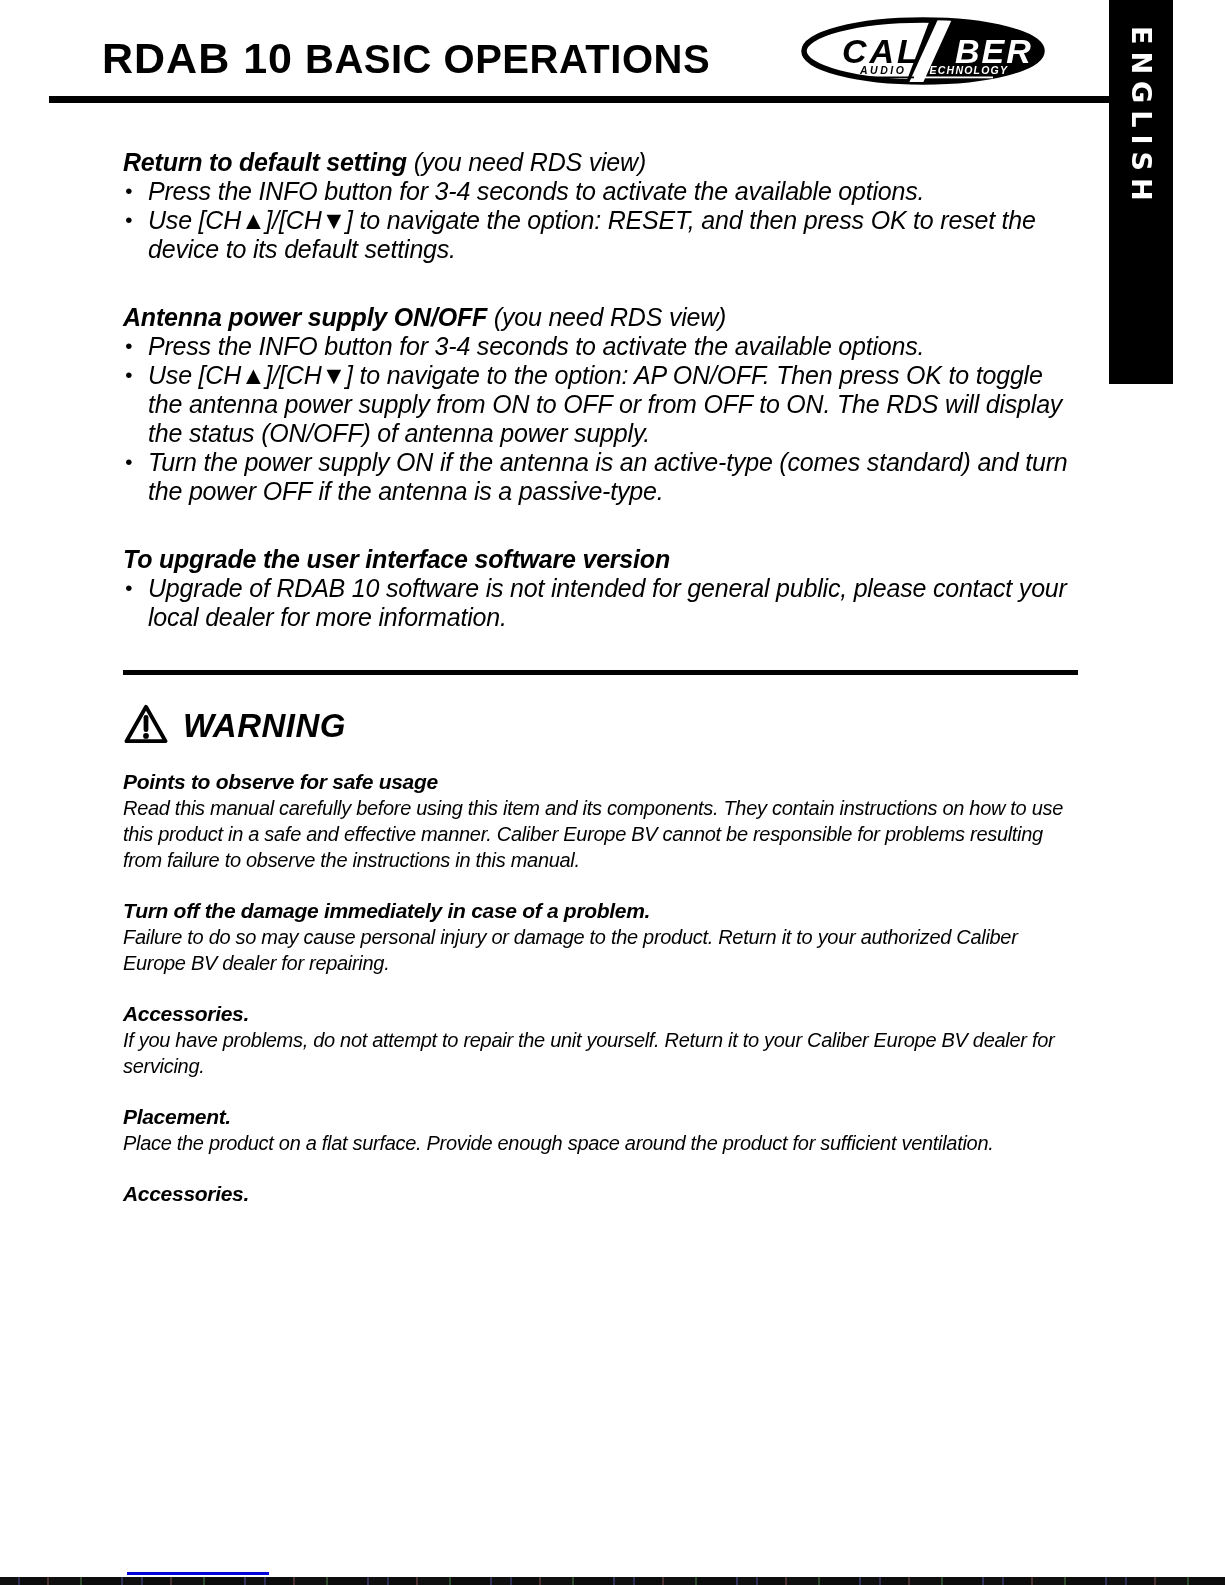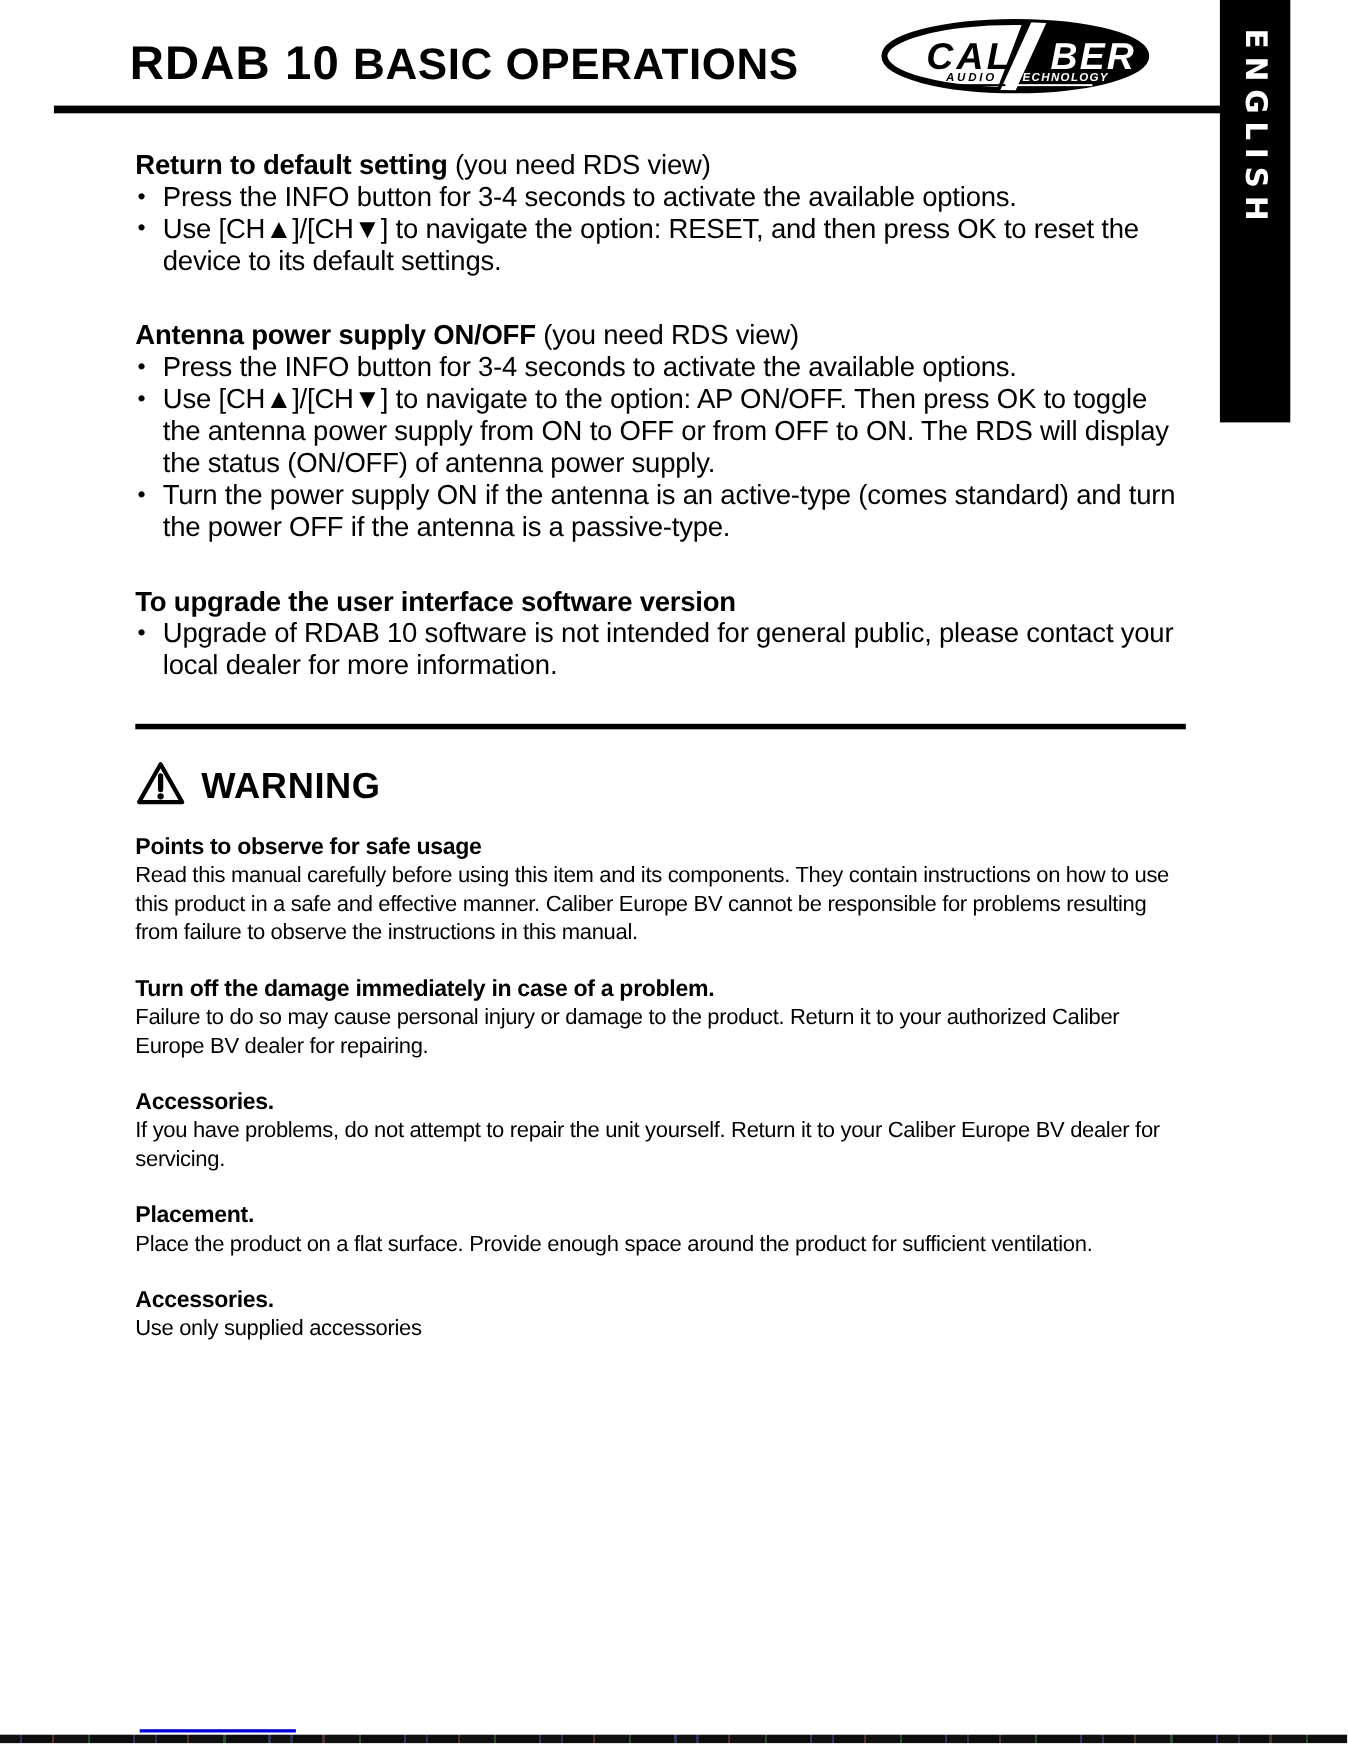--- a/index.html
+++ b/index.html
@@ -1,34 +1,34 @@
 <!DOCTYPE html>
 <html><head>
 <meta charset="utf-8">
 <style>
   html,body{margin:0;padding:0;background:#fff;}
   .page{
     position:relative;width:1225px;height:1585px;background:#ffffff;
     font-family:"Liberation Sans",sans-serif;color:#000;overflow:hidden;
   }
   
-  .hdr-title{position:absolute;left:118px;top:34px;white-space:nowrap;}
+  .hdr-title{position:absolute;left:102px;top:34px;white-space:nowrap;}
   .hdr-title .model{font-weight:900;font-size:43px;letter-spacing:1px;}
   .hdr-title .subtitle{font-weight:bold;font-size:40px;margin-left:12px;letter-spacing:0.5px;}
   .logo{position:absolute;left:798px;top:14px;}
   .hdr-rule{position:absolute;left:49px;top:96px;width:1061px;height:7px;background:#000;}
   
   .lang-tab{position:absolute;left:1109px;top:0;width:64px;height:384px;background:#000;
     display:flex;justify-content:center;}
   .lang-tab span{
     writing-mode:vertical-rl;color:#fff;font-weight:bold;font-size:27px;
     letter-spacing:7px;padding-top:26px;font-family:"DejaVu Sans",sans-serif;
   }
   
-  .content{position:absolute;left:123px;top:135px;width:955px;}
+  .content{position:absolute;left:123px;top:147px;width:955px;font-style:italic;}
   .op-section{margin:0 0 38px 0;}
   .sec-h{font-size:25px;line-height:30px;letter-spacing:-0.2px;}
   .sec-h .hb{font-weight:bold;}
   .blist{list-style:none;margin:0;padding:0;}
   .bitem{position:relative;padding-left:25px;font-size:25px;line-height:29px;letter-spacing:-0.2px;}
   .bdot{position:absolute;left:2px;top:-1px;font-size:21px;}
   .divider{width:955px;height:5px;background:#000;margin-top:30px;}
   .warn-head{display:flex;align-items:flex-end;margin-top:26px;height:44px;}
   .warn-title{font-size:33px;font-weight:800;margin-left:14px;letter-spacing:0.5px;}
   #warnitems{margin-top:24px;}
@@ -127,20 +127,19 @@
         <div class="warn-item">
           <div class="wh">Accessories.</div>
           <div class="wb">If you have problems, do not attempt to repair the unit yourself. Return it to your Caliber Europe BV dealer for servicing.</div>
         </div>
         <div class="warn-item">
           <div class="wh">Placement.</div>
           <div class="wb">Place the product on a flat surface. Provide enough space around the product for sufficient ventilation.</div>
         </div>
         <div class="warn-item">
           <div class="wh">Accessories.</div>
-          <div class="wb">Use only supplied accessories</div>
         </div>
       </div>
   </div>
 
   <div class="footer-blue-line"></div>
   <div class="scan-noise-band"></div>
 </div>
 
 </body></html>

